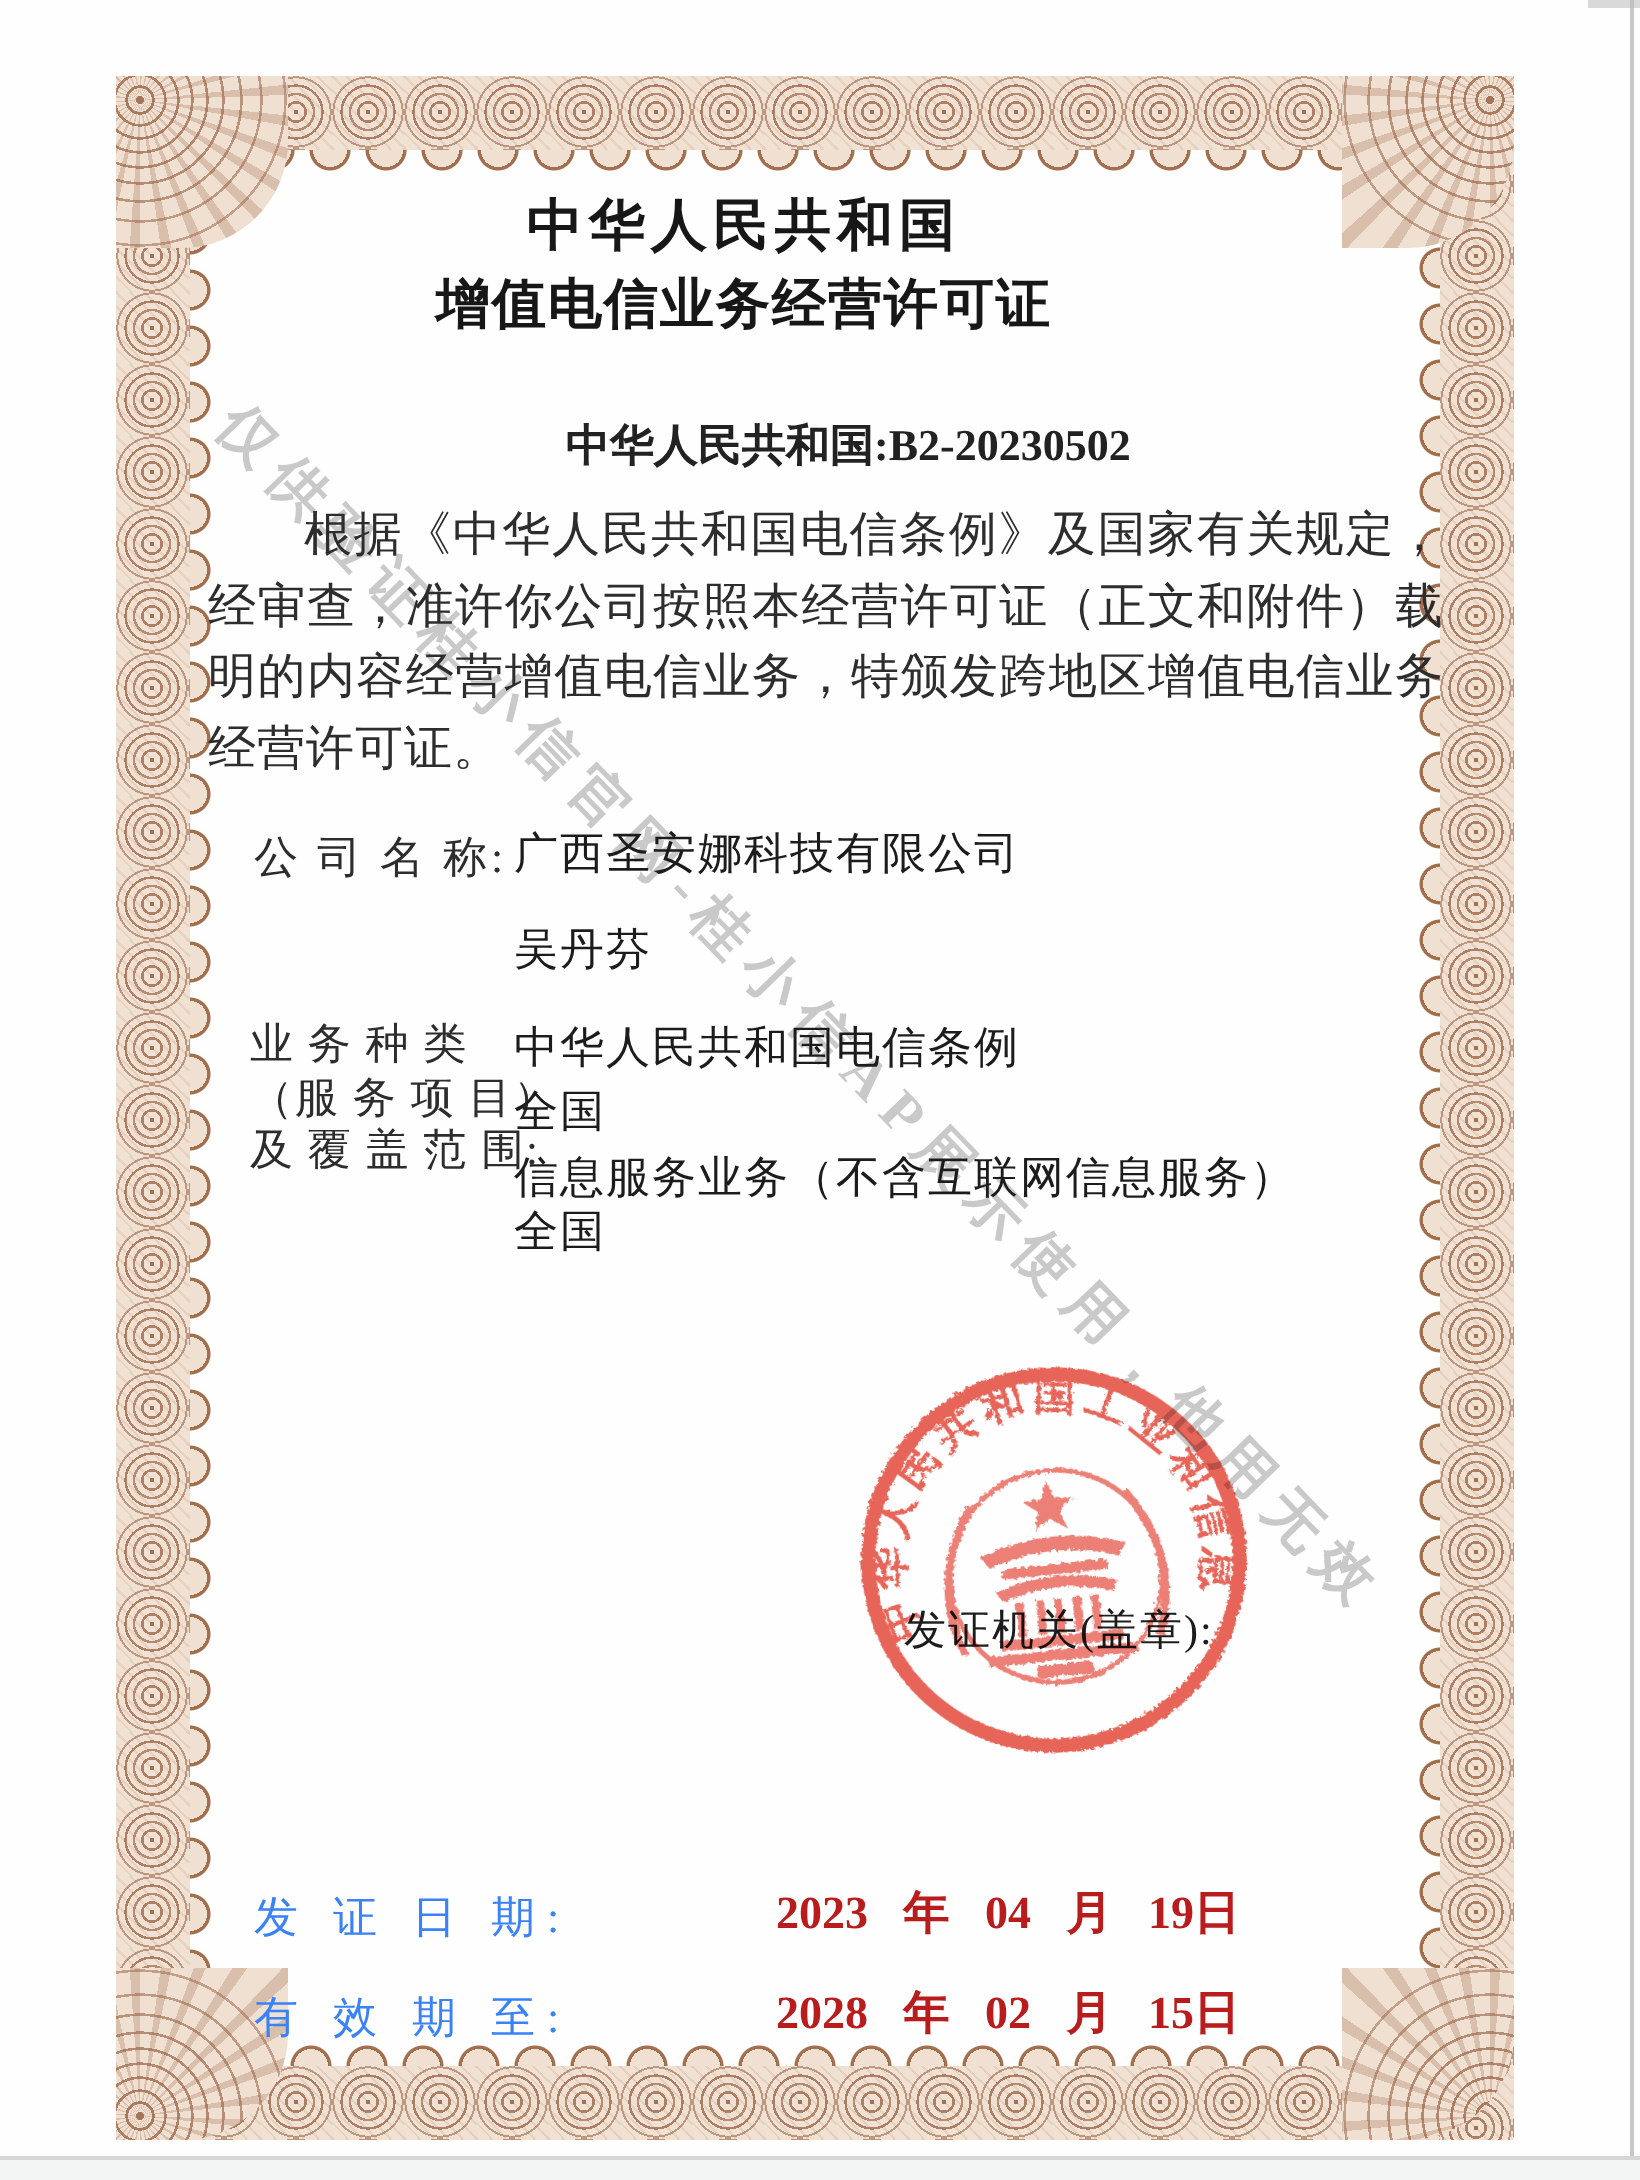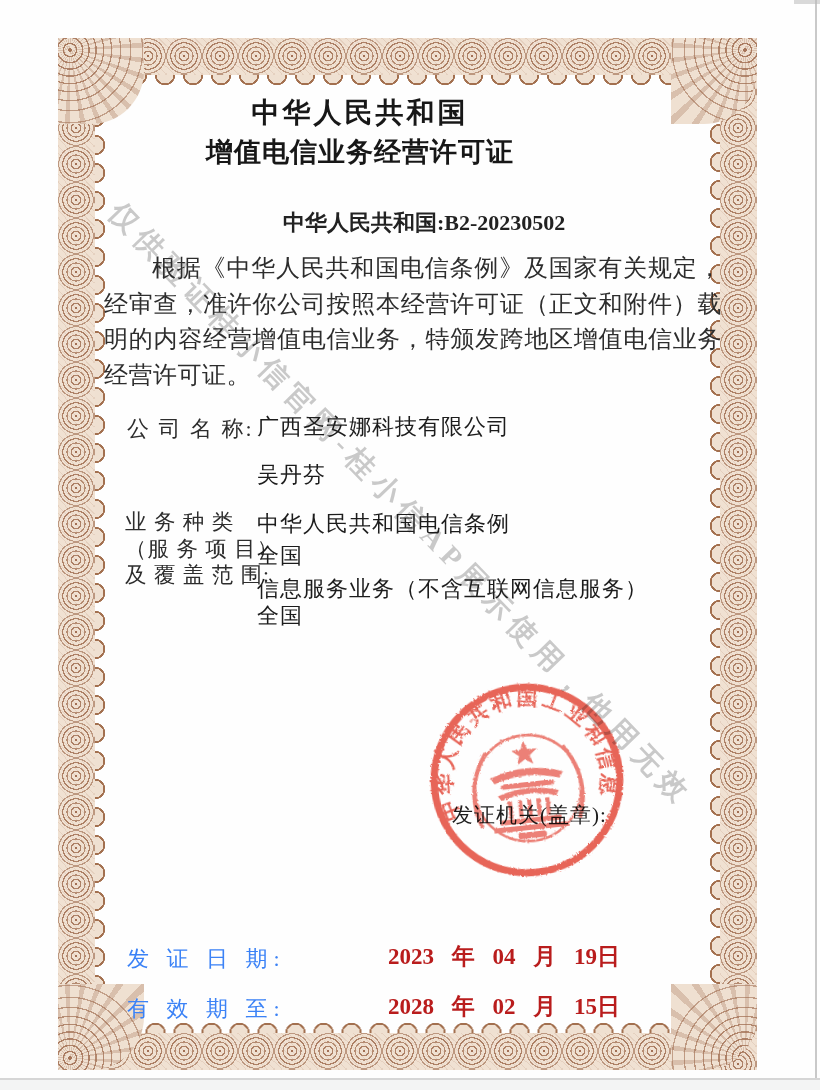--- a/index.html
+++ b/index.html
@@ -62,21 +62,21 @@
   
   .watermark{
     position:absolute;left:128px;top:194px;z-index:1;white-space:nowrap;
     transform:rotate(46deg);transform-origin:0 0;
     font-size:29px;letter-spacing:7px;font-weight:600;color:#9f9f9f;opacity:.55;
     mix-blend-mode:multiply;pointer-events:none;
   }
 
   
   .abs{position:absolute;z-index:2;}
-  .title{left:60px;width:600px;text-align:center;font-weight:700;color:#171717;}
+  .title{left:72px;width:600px;text-align:center;font-weight:700;color:#171717;}
   .title-1{top:94px;font-size:28px;letter-spacing:3px;}
   .title-2{top:134px;font-size:27px;letter-spacing:1px;}
   .license-row{left:283px;top:208px;font-size:22px;font-weight:600;color:#222;}
   .license-no{margin-left:0;font-weight:600;}
   .body-par{
     left:104px;top:251px;width:618px;font-size:24px;line-height:35.5px;
     text-indent:2em;text-align:justify;letter-spacing:.5px;color:#2d2d2d;
   }
   .field-label{font-size:22px;letter-spacing:3px;color:#2d2d2d;}
   .field-value{font-family:"Liberation Sans","DejaVu Sans",sans-serif;font-weight:400;color:#1c1c1c;font-size:22px;letter-spacing:1px;}

